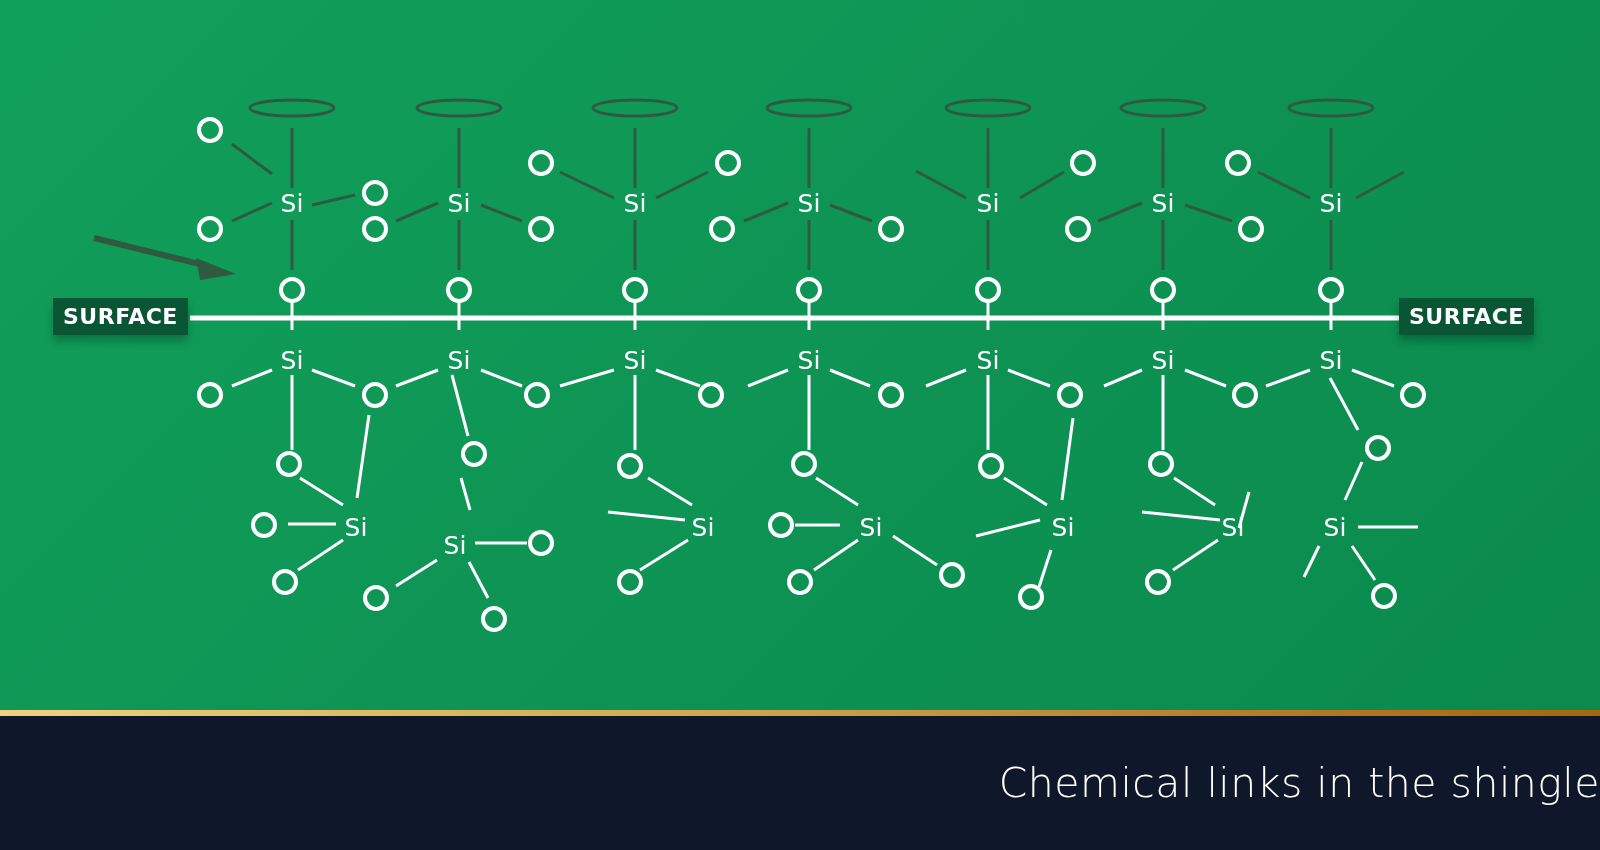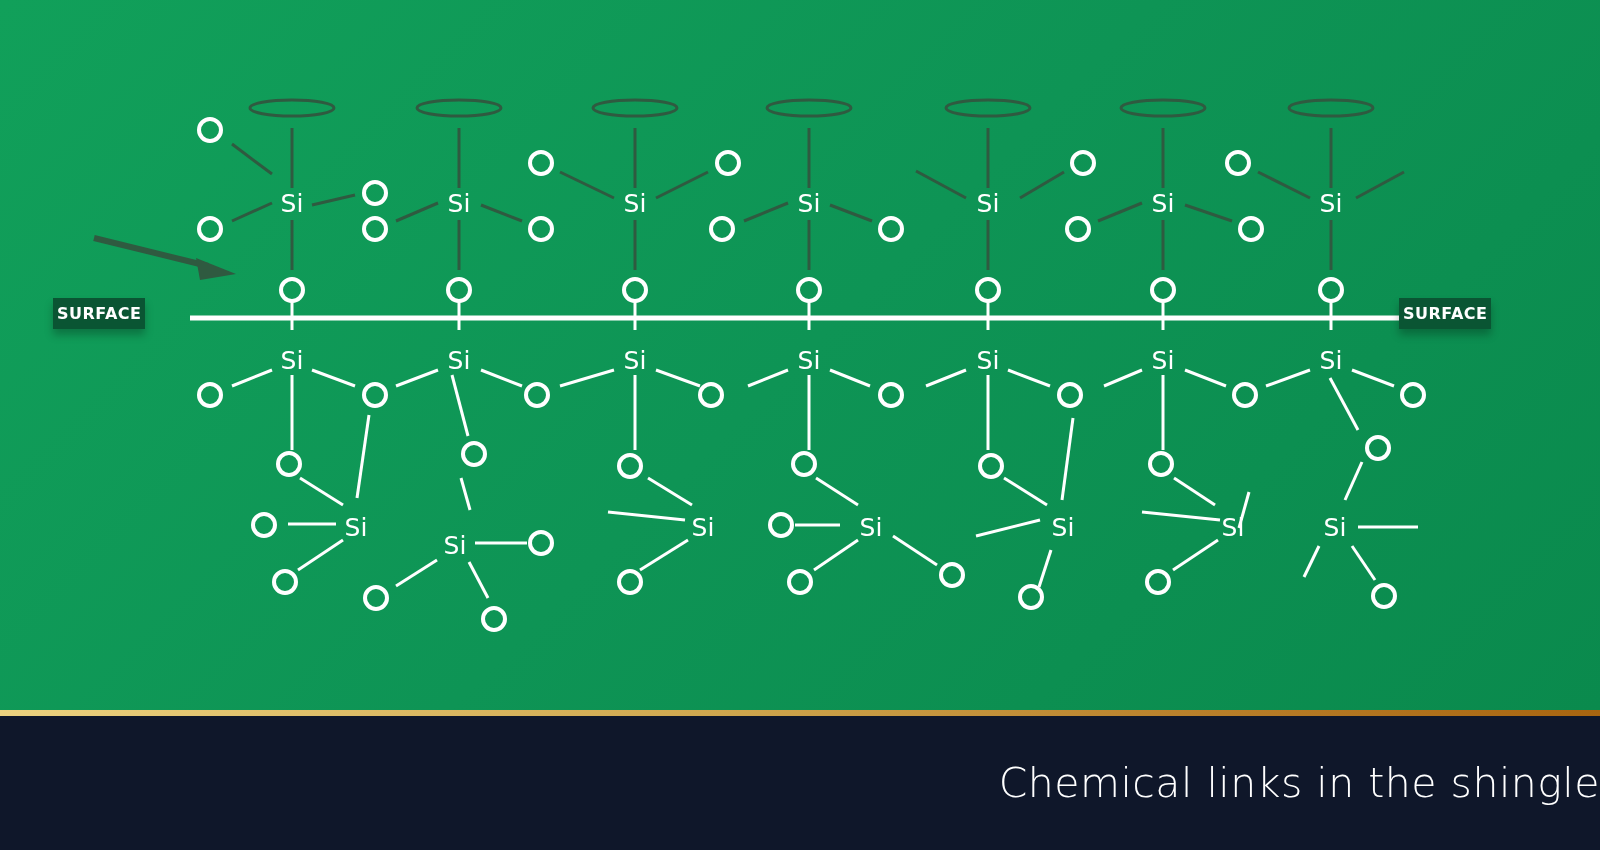--- a/index.html
+++ b/index.html
@@ -7,21 +7,21 @@
          font-family:"Liberation Sans", sans-serif; background:#08512f; }
   .panel { position:absolute; left:0; top:0; width:1600px; height:710px;
            background:linear-gradient(135deg,#11a05a 0%,#0e9455 50%,#0a8a4d 100%); }
   .gold { position:absolute; left:0; top:710px; width:1600px; height:6px;
           background:linear-gradient(90deg,#ecd27f 0%,#cfa74e 45%,#b9802a 75%,#a86510 100%); }
   .footer { position:absolute; left:0; top:716px; width:1600px; height:134px; background:#0f172a;
             display:flex; align-items:center; justify-content:flex-end; }
   .caption { color:#ffffff; font-size:41px; font-family:"DejaVu Sans", sans-serif; font-weight:300; letter-spacing:0.5px; }
   svg.diagram { position:absolute; left:0; top:0; }
   .surface-label { position:absolute; background:#0a5533; color:#fff; font-weight:700;
-                   font-family:"DejaVu Sans", sans-serif; font-size:16px; padding:6px 4px;
+                   font-family:"DejaVu Sans", sans-serif; font-size:22px; padding:6px 10px;
                    box-shadow:0 6px 8px rgba(0,0,0,0.25); letter-spacing:0.5px; }
   .si { font-family:"DejaVu Sans", sans-serif; font-size:25px; fill:#ffffff; }
 </style>
 </head>
 <body>
 
 <div class="panel"></div>
 
 <svg class="diagram" width="1600" height="710" viewBox="0 0 1600 710">
   <g id="dark" stroke="#2f5a40" stroke-width="3" fill="none">

